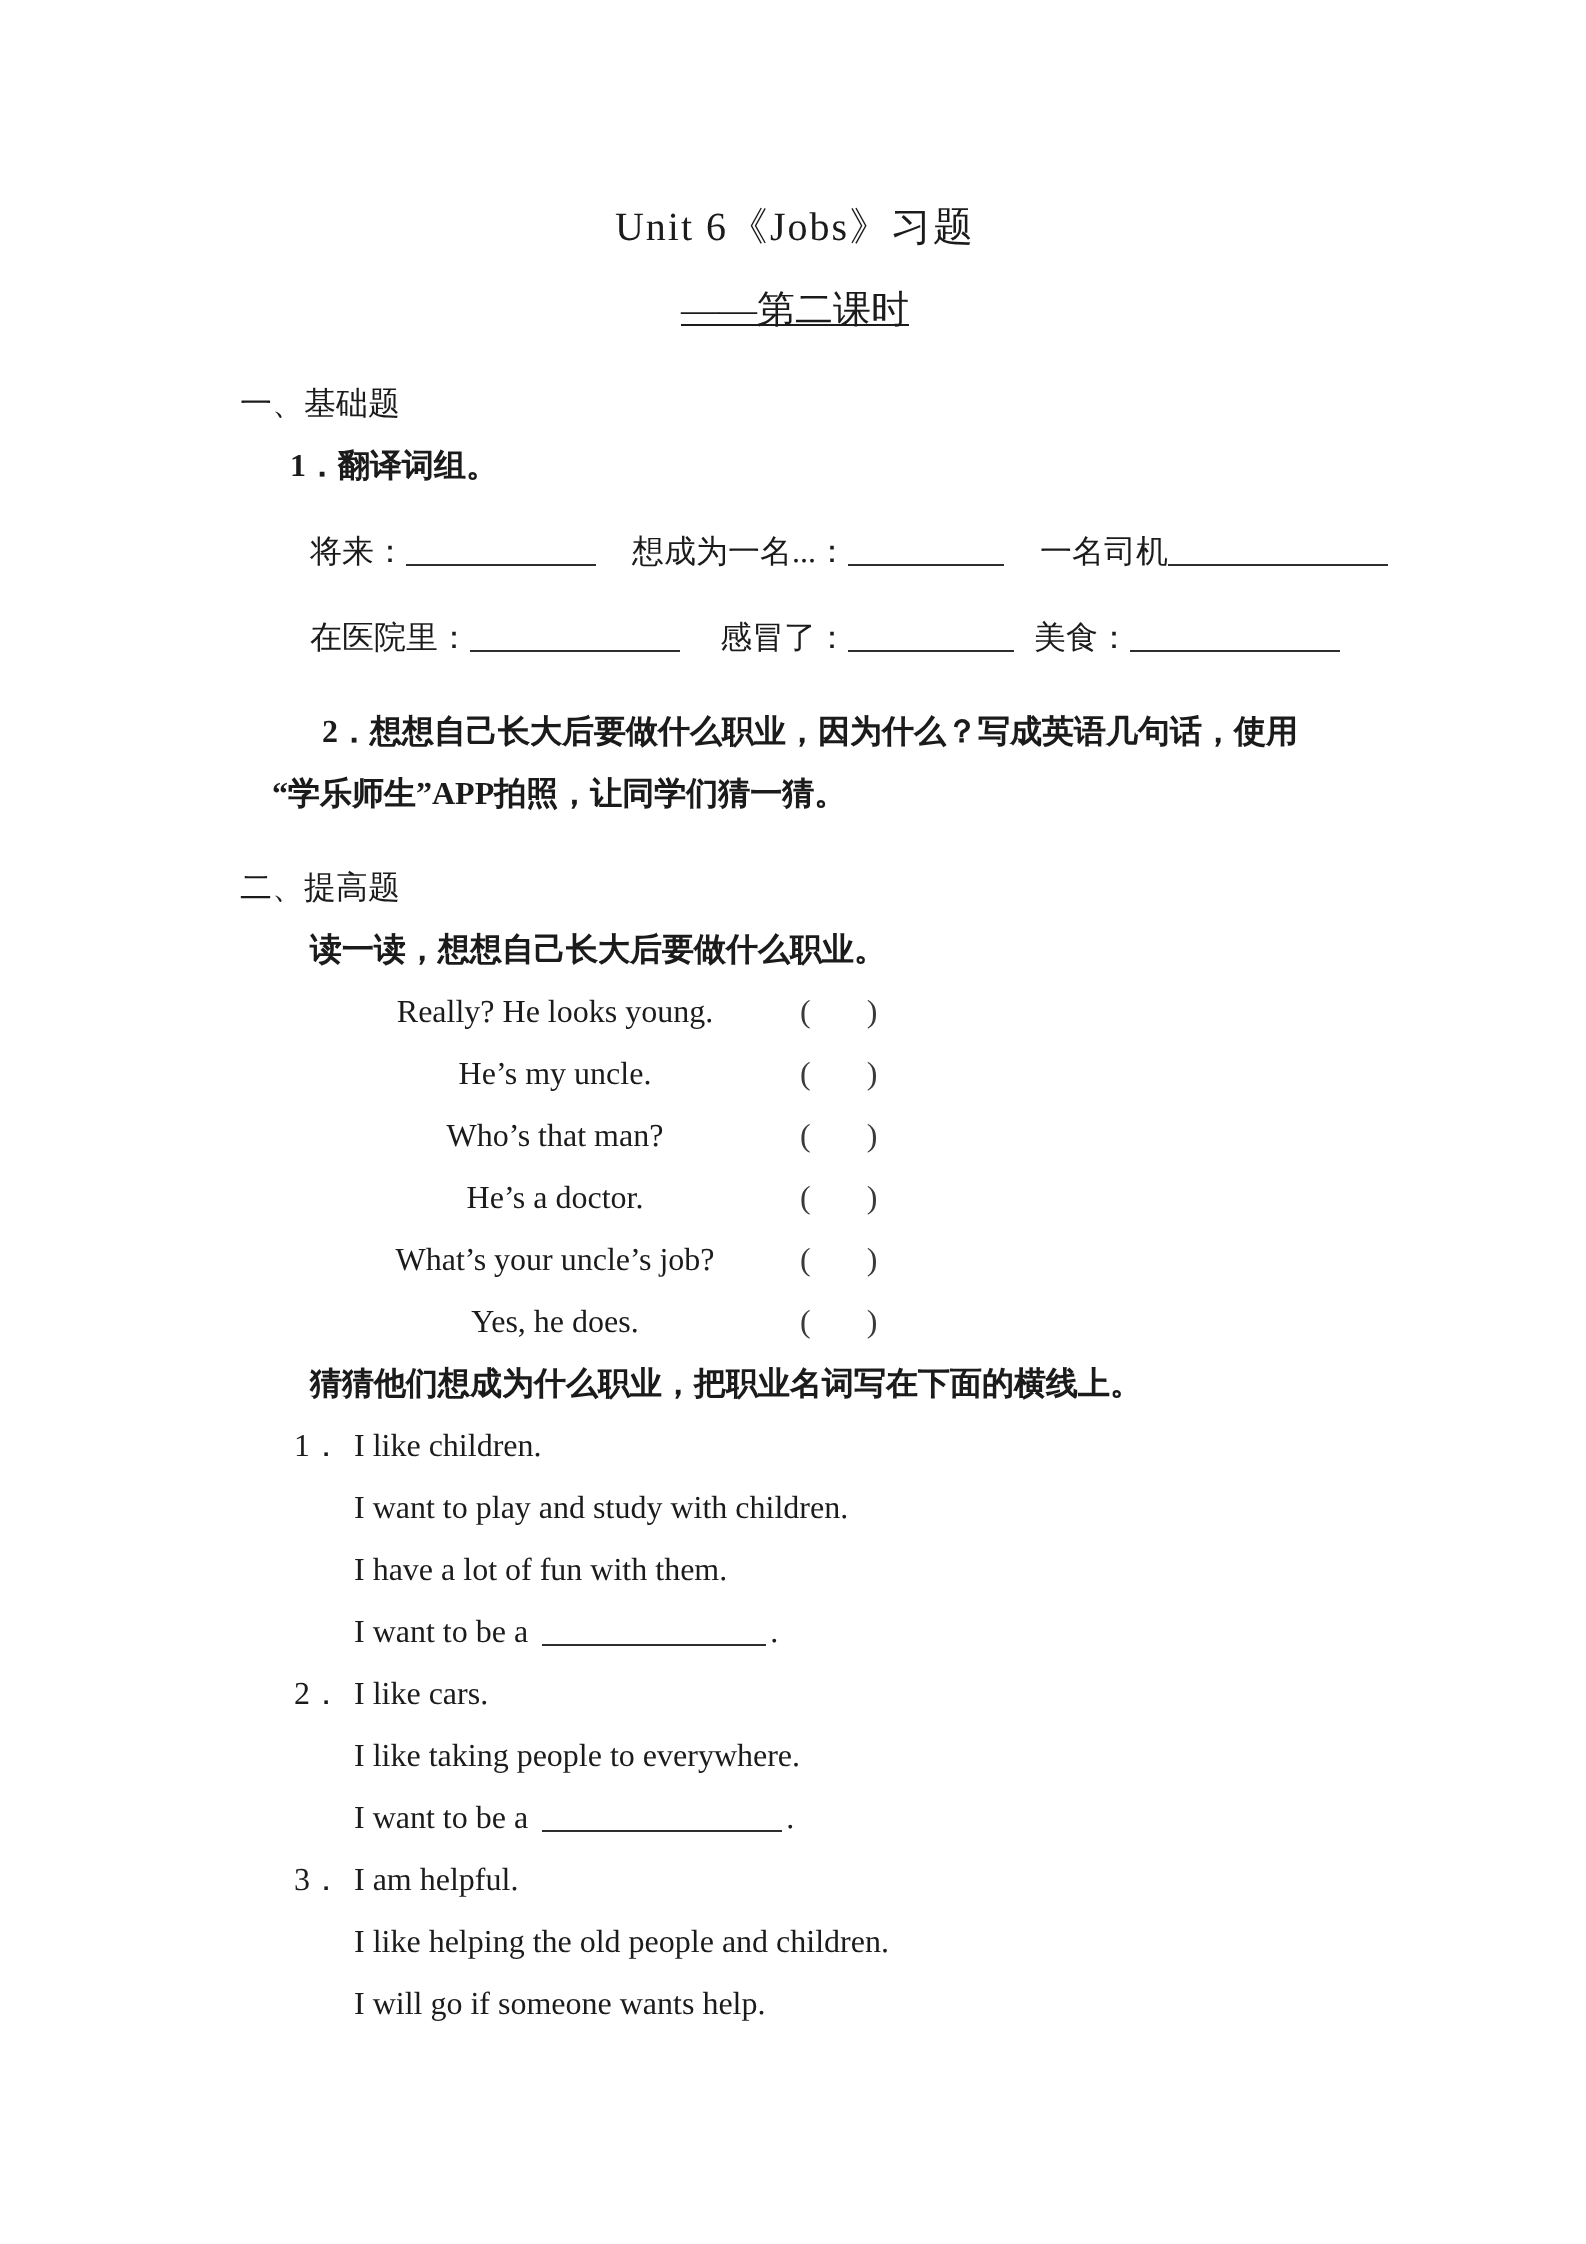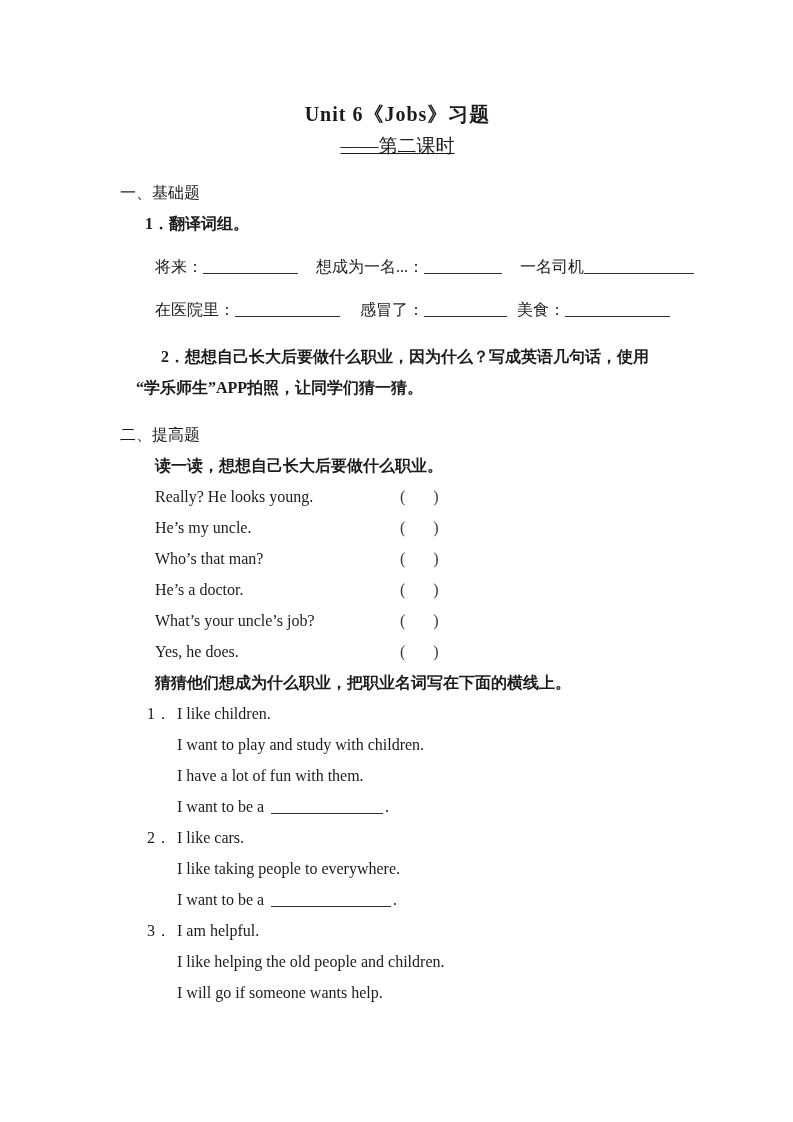--- a/index.html
+++ b/index.html
@@ -12,25 +12,25 @@
     margin: 0 auto;
     padding: 103px 118px 0 120px;
     background: #ffffff;
     overflow: hidden;
     font-family: "Liberation Serif", "DejaVu Serif", serif;
     font-size: 16px;
     color: #1b1b1b;
   }
 
   .title {
-    margin: 0 0 8px;
+    margin: 0 0 18px;
     text-align: center;
     font-size: 20px;
     line-height: 23px;
-    font-weight: bold;
+    font-weight: normal;
     letter-spacing: 1px;
   }
   .subtitle {
     margin: 0 0 20px;
     text-align: center;
     font-size: 19px;
     line-height: 23px;
     font-weight: normal;
     text-decoration: underline;
   }
@@ -62,21 +62,21 @@
   
   .q2 {
     margin: 16px;
     line-height: 31px;
     text-indent: 25px;
     font-weight: bold;
   }
 
   
   .seq { display: flex; padding-left: 35px; line-height: 31px; color: #1b1b1b; }
-  .seq-text { width: 245px; }
+  .seq-text { width: 245px; text-align: center; }
   .paren-gap { display: inline-block; width: 28px; }
   .answer-slot { color: #3a3a3a; }
 
   
   .item-head { display: flex; padding-left: 27px; line-height: 31px; }
   .item-num { width: 30px; flex: 0 0 30px; }
   .item-sub { padding-left: 57px; line-height: 31px; }
   .fill-blank { margin: 0 2px 0 7px; }
 </style>
 </head>

